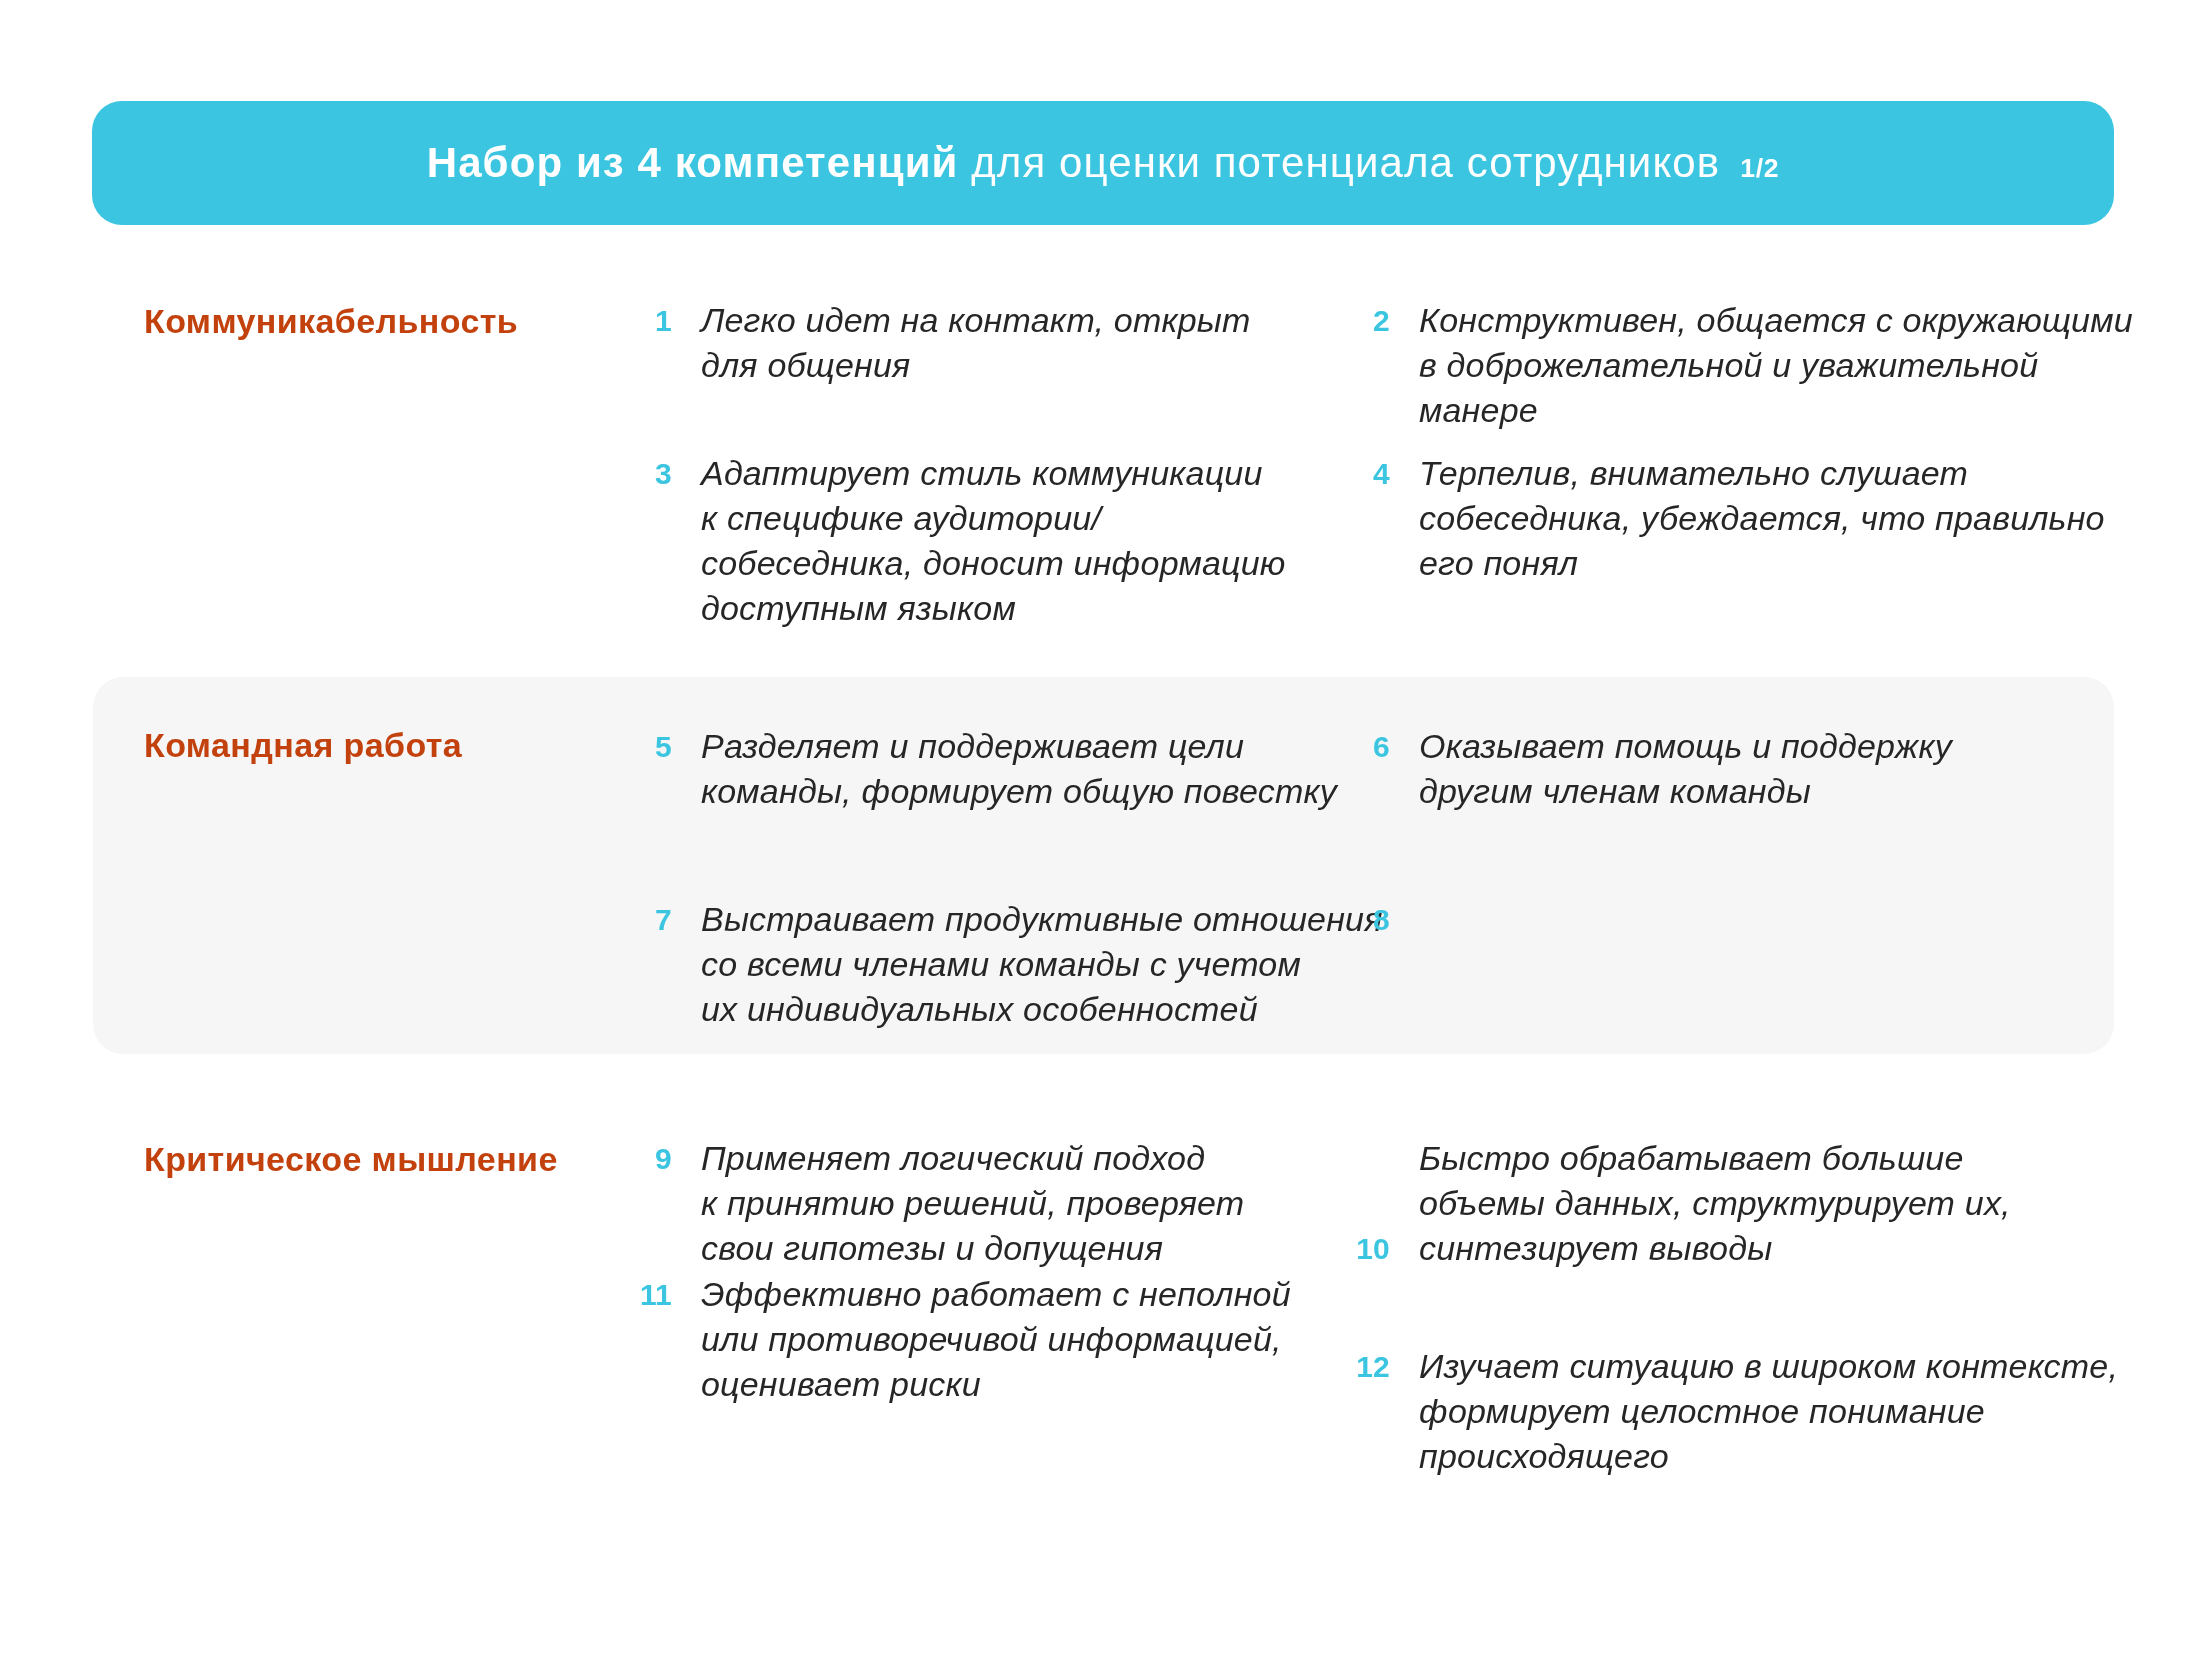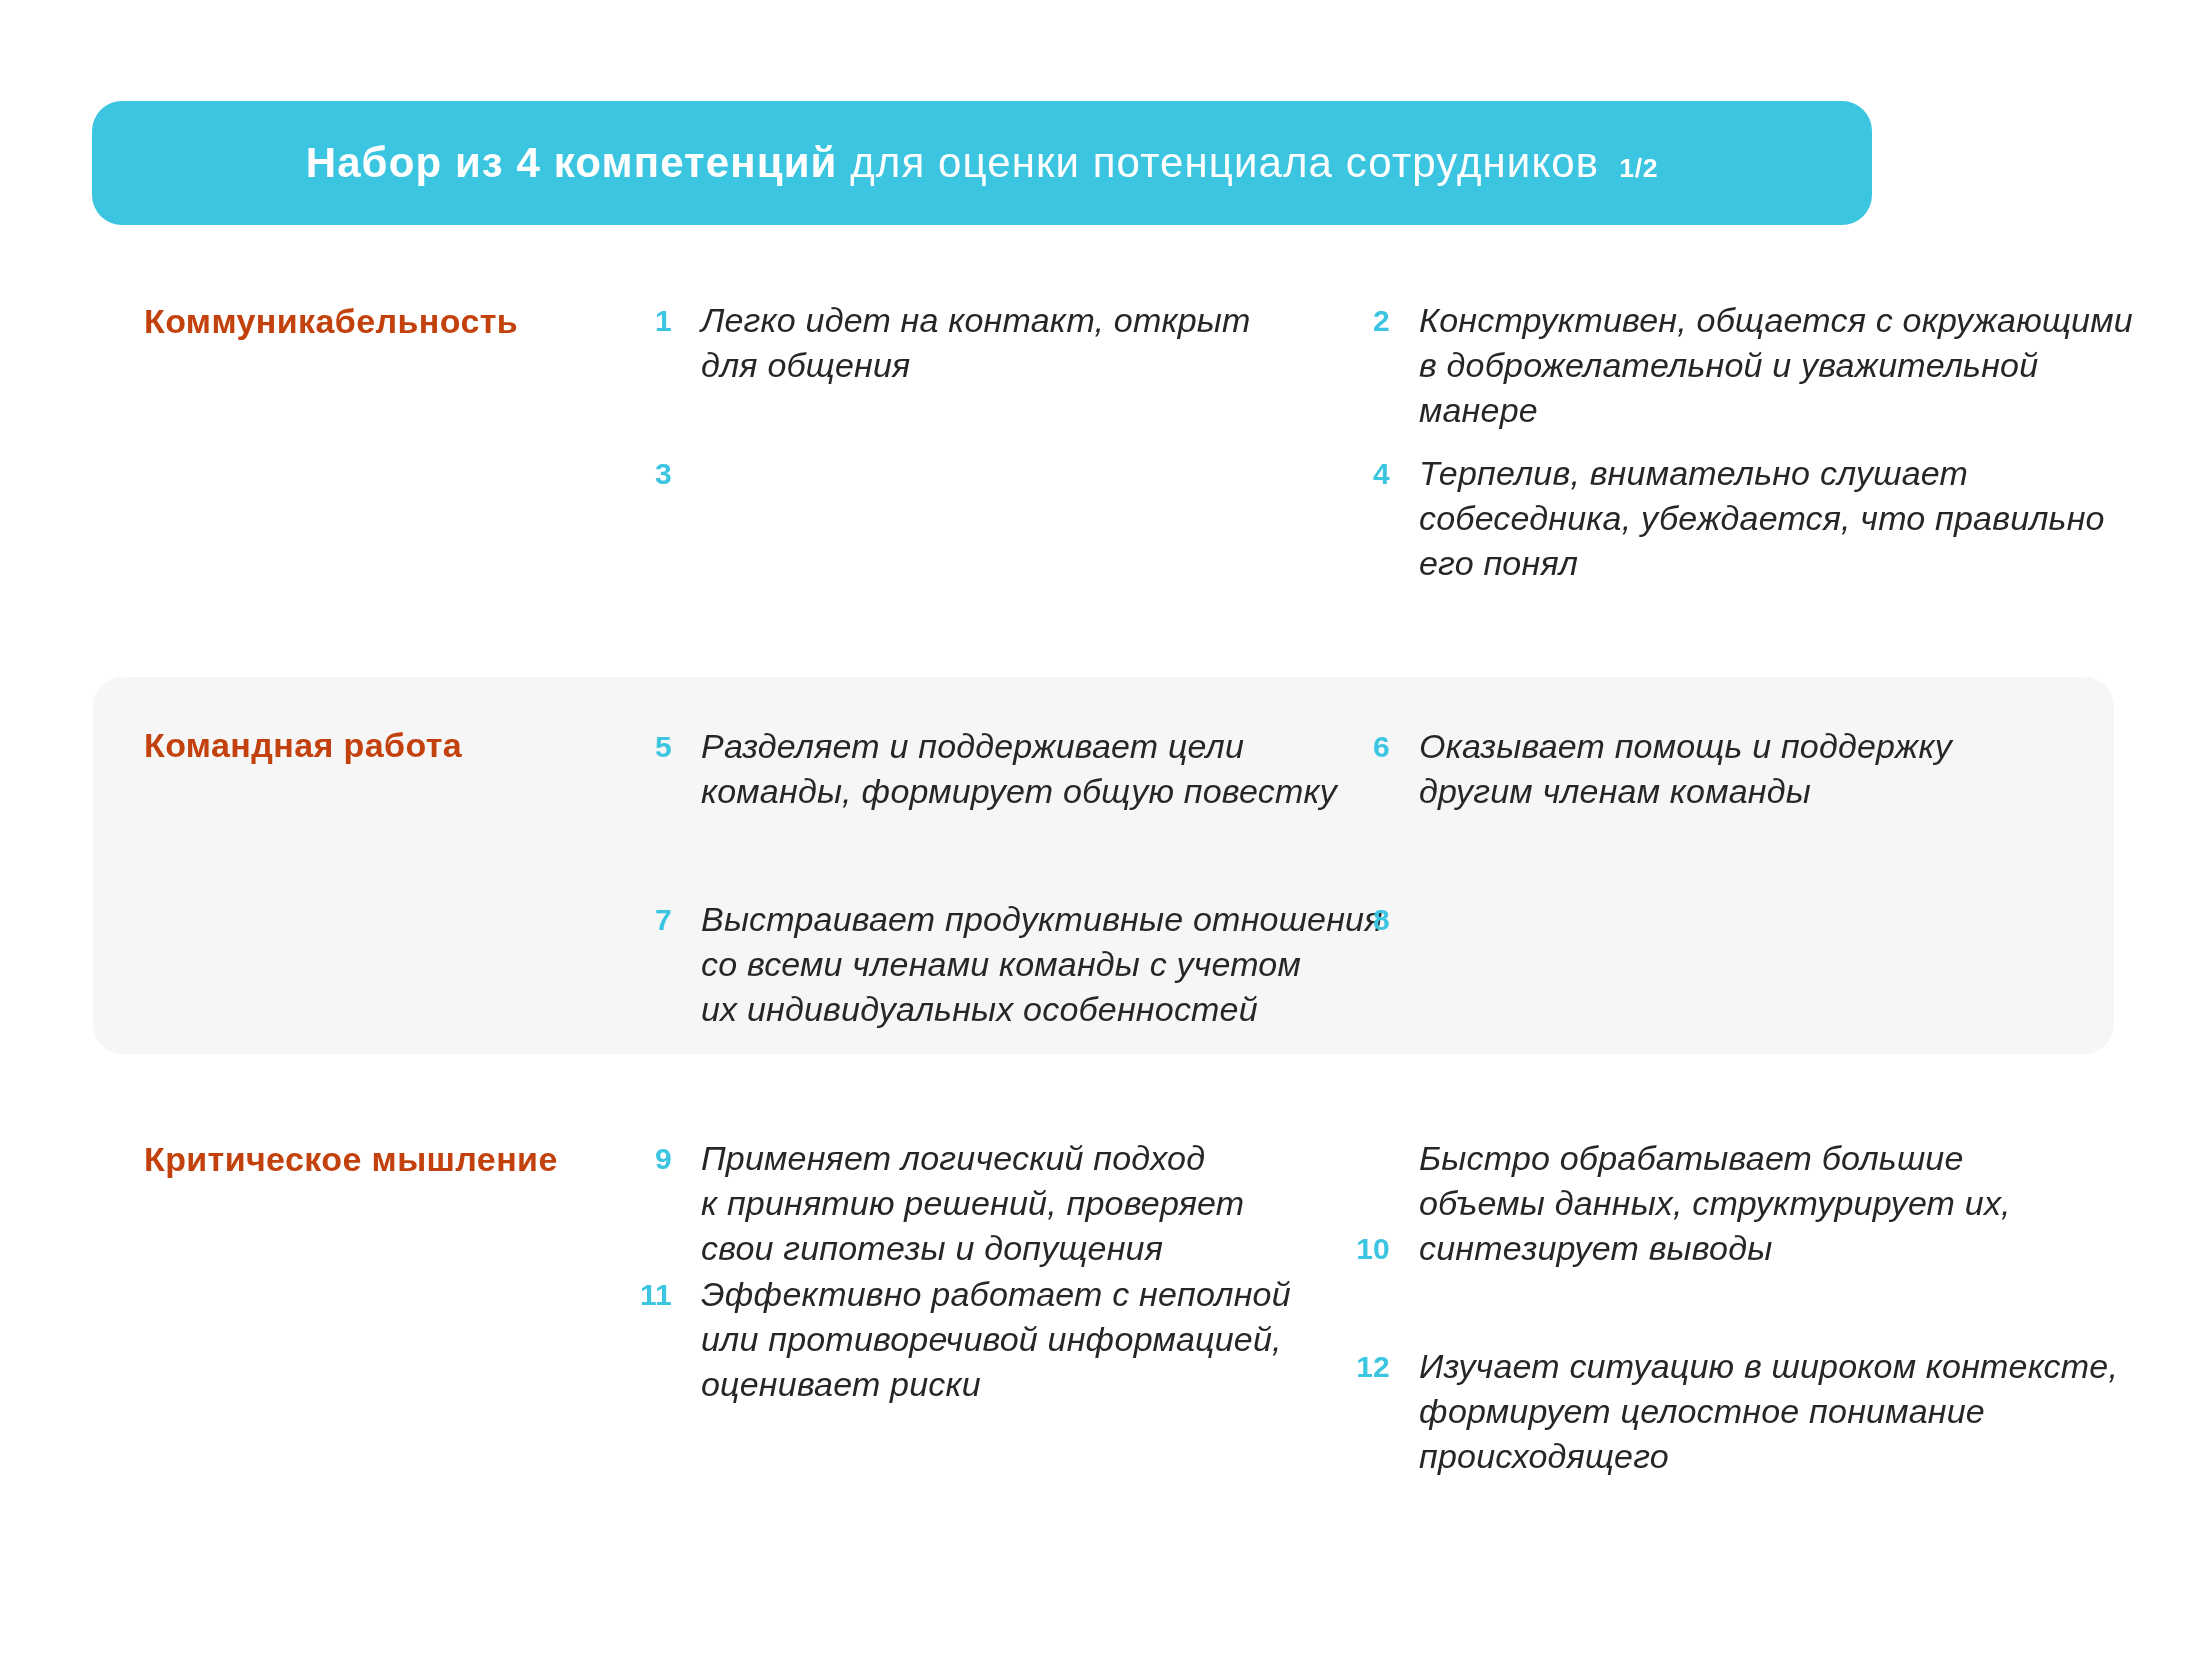--- a/index.html
+++ b/index.html
@@ -11,21 +11,21 @@
     width: 2205px;
     height: 1654px;
     position: relative;
     font-family: "Liberation Sans", sans-serif;
     overflow: hidden;
   }
   .banner {
     position: absolute;
     left: 92px;
     top: 101px;
-    width: 1780px;
+    width: 2022px;
     height: 124px;
     background: #3bc5e0;
     border-radius: 30px;
     display: flex;
     align-items: center;
     justify-content: center;
     color: #ffffff;
   }
   .banner-inner {
     display: flex;
@@ -110,20 +110,24 @@
 для общения</div>
 </div>
 <div class="item" style="left:1344px; top:298px;">
   <div class="item-num">2</div>
   <div class="item-text">Конструктивен, общается с окружающими
 в доброжелательной и уважительной
 манере</div>
 </div>
 <div class="item" style="left:626px; top:451px;">
   <div class="item-num">3</div>
+  <div class="item-text">Адаптирует стиль коммуникации
+к специфике аудитории/
+собеседника, доносит информацию
+доступным языком</div>
 </div>
 <div class="item" style="left:1344px; top:451px;">
   <div class="item-num">4</div>
   <div class="item-text">Терпелив, внимательно слушает
 собеседника, убеждается, что правильно
 его понял</div>
 </div>
 
 <div class="section-heading" style="left:144px; top:726px;">Командная работа</div>
 

